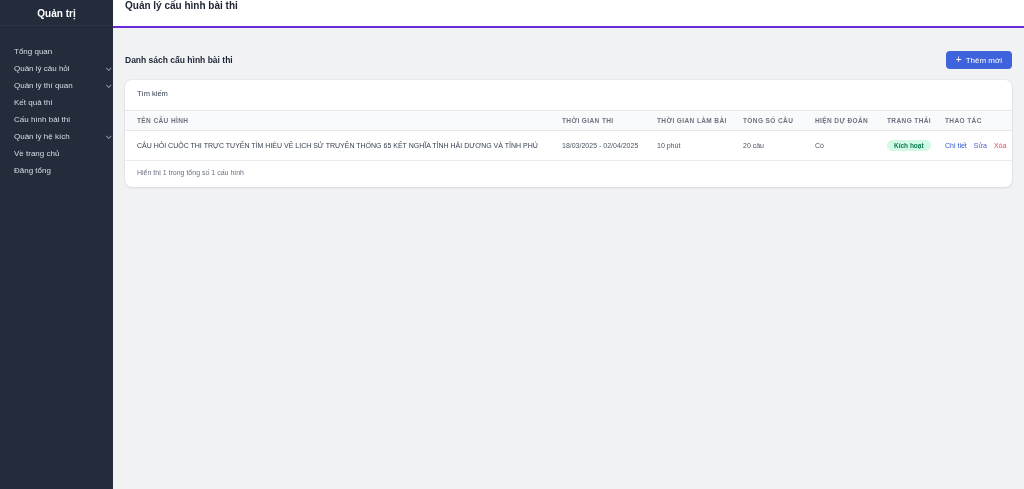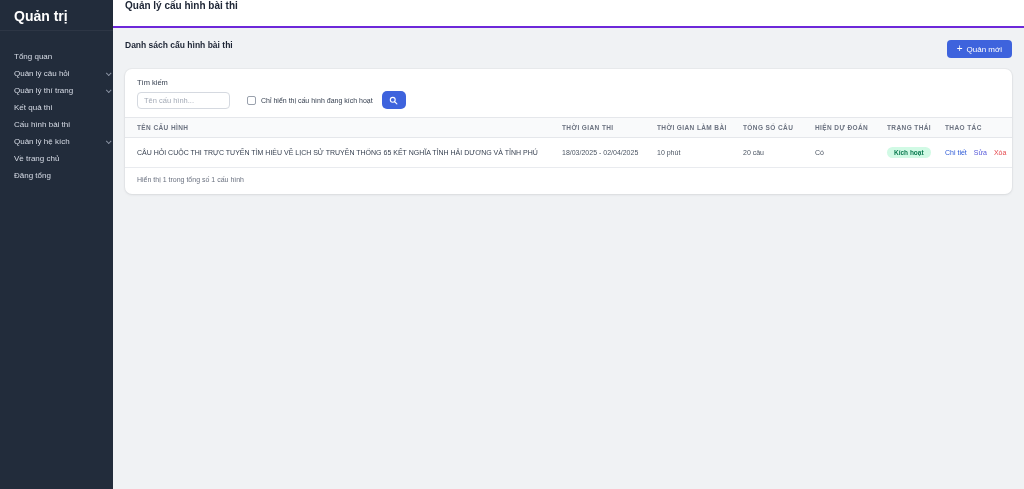--- a/index.html
+++ b/index.html
@@ -10,22 +10,23 @@
     -webkit-font-smoothing:antialiased;
   }
 
   
   .sidebar {
     width:113px; min-width:113px; height:489px;
     background:#222c3b; color:#d7dce6;
     display:flex; flex-direction:column;
   }
   .sb-title {
-    padding:8px 14px 6px 14px; font-size:14px; font-weight:bold; color:#ffffff;
+    padding:8px 14px 6px 14px; font-size:10px; font-weight:bold; color:#ffffff;
     border-bottom:1px solid rgba(255,255,255,0.05);
+    text-align:center;
   }
   .sb-nav { margin-top:17px; }
   .sb-item {
     height:17px; padding:0 1px 0 14px;
     display:flex; align-items:center; justify-content:space-between;
     font-size:8px; cursor:pointer; white-space:nowrap;
   }
   .chev {
     width:4px; height:4px; margin-right:2px;
     border-right:1px solid #8b93a3; border-bottom:1px solid #8b93a3;
@@ -38,22 +39,22 @@
   .topbar {
     height:28px; background:#ffffff; border-bottom:2px solid #6d28d9;
     display:flex; align-items:flex-start; padding:0 12px;
     box-shadow:0 1px 2px rgba(16,24,40,0.03);
   }
   .topbar h1 { font-size:10px; font-weight:bold; color:#1c2434; }
 
   .content { flex:1; padding:0 12px; background:#f0f2f4; }
 
   .section-row {
-    padding-top:12px; margin-bottom:11px;
-    display:flex; justify-content:space-between;
+    padding-top:23px; margin-bottom:11px;
+    display:flex; align-items:center; justify-content:space-between;
   }
   .section-row h2 { font-size:8.5px; font-weight:bold; color:#1c2434; }
 
   .btn-primary {
     display:inline-flex; align-items:center; gap:4px;
     background:#3e63dd; color:#ffffff; border:none; border-radius:4px;
     height:18px; padding:0 10px; font-size:8px; font-weight:500;
     font-family:inherit; cursor:pointer;
   }
   .btn-primary .plus { font-size:10px; font-weight:400; line-height:1; }
@@ -115,21 +116,21 @@
 
   <nav class="sb-nav">
     <div class="sb-item">
       <span>Tổng quan</span>
     </div>
     <div class="sb-item">
       <span>Quản lý câu hỏi</span>
       <span class="chev"></span>
     </div>
     <div class="sb-item">
-      <span>Quản lý thí trang</span>
+      <span>Quản lý thí quan</span>
       <span class="chev"></span>
     </div>
     <div class="sb-item">
       <span>Kết quả thi</span>
     </div>
     <div class="sb-item">
       <span>Cấu hình bài thi</span>
     </div>
     <div class="sb-item">
       <span>Quản lý hệ kích</span>
@@ -152,39 +153,28 @@
   <header class="topbar">
     <h1>Quản lý cấu hình bài thi</h1>
   </header>
 
   <div class="content">
 
     <div class="section-row">
       <h2>Danh sách cấu hình bài thi</h2>
       <button class="btn-primary">
         <span class="plus">+</span>
-        <span>Quản mới</span>
+        <span>Thêm mới</span>
       </button>
     </div>
 
     <div class="card">
 
       <div class="search-area">
         <div class="search-label">Tìm kiếm</div>
-        <div class="search-controls">
-          <input class="search-input" type="text" placeholder="Tên cấu hình..." style="">
-          <input class="cb" type="checkbox" style="">
-          <label class="cb-label">Chỉ hiển thị cấu hình đang kích hoạt</label>
-          <button class="btn-search">
-            <svg width="9" height="9" viewBox="0 0 24 24" fill="none" stroke="#ffffff" stroke-width="3" stroke-linecap="round">
-              <circle cx="10" cy="10" r="6.5"></circle>
-              <line x1="15.5" y1="15.5" x2="21" y2="21"></line>
-            </svg>
-          </button>
-        </div>
       </div>
 
       <table>
         <colgroup>
           <col style="width:425px">
             <col style="width:95px">
             <col style="width:86px">
           <col style="width:72px">
             <col style="width:72px">
             <col style="width:58px">

